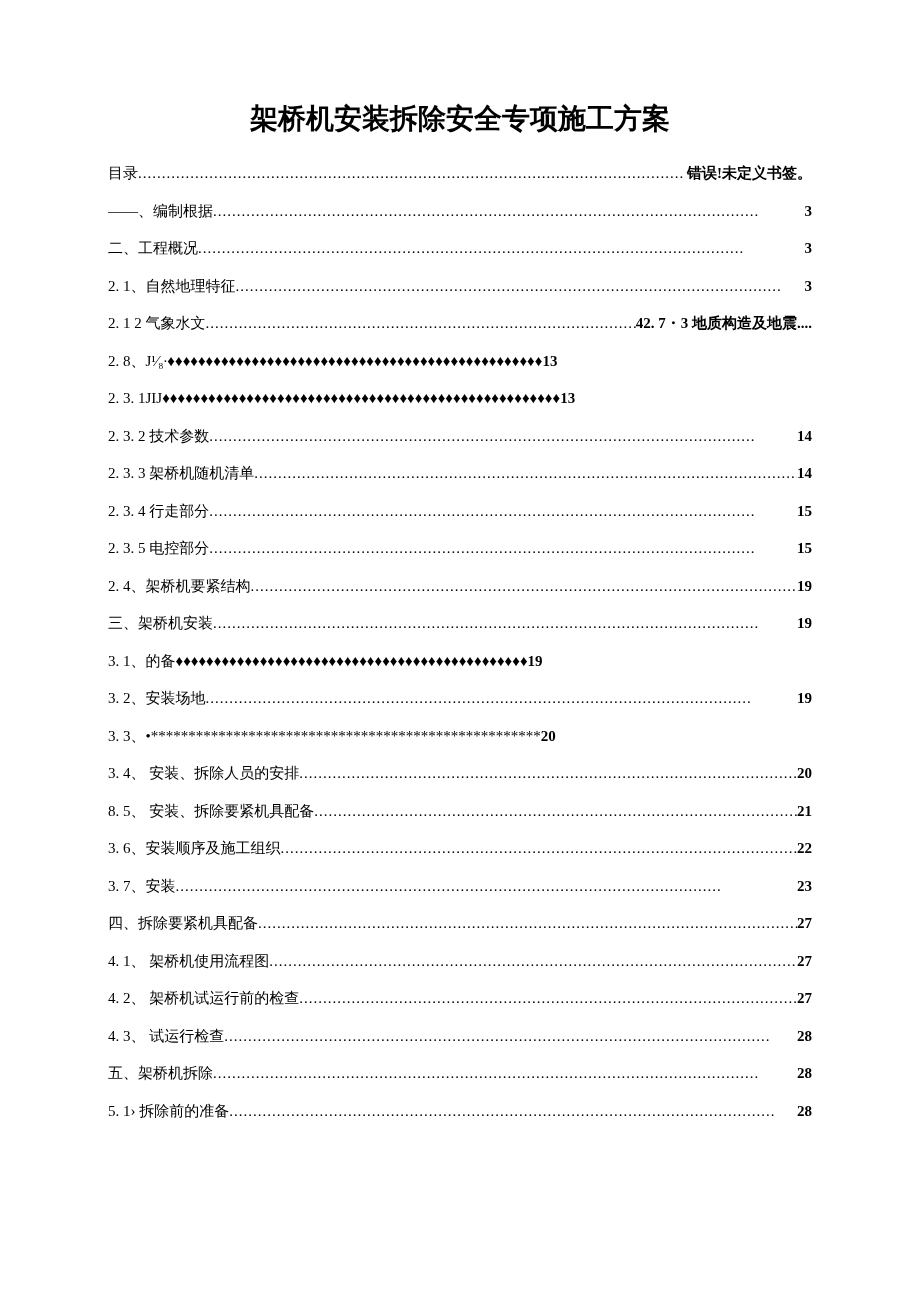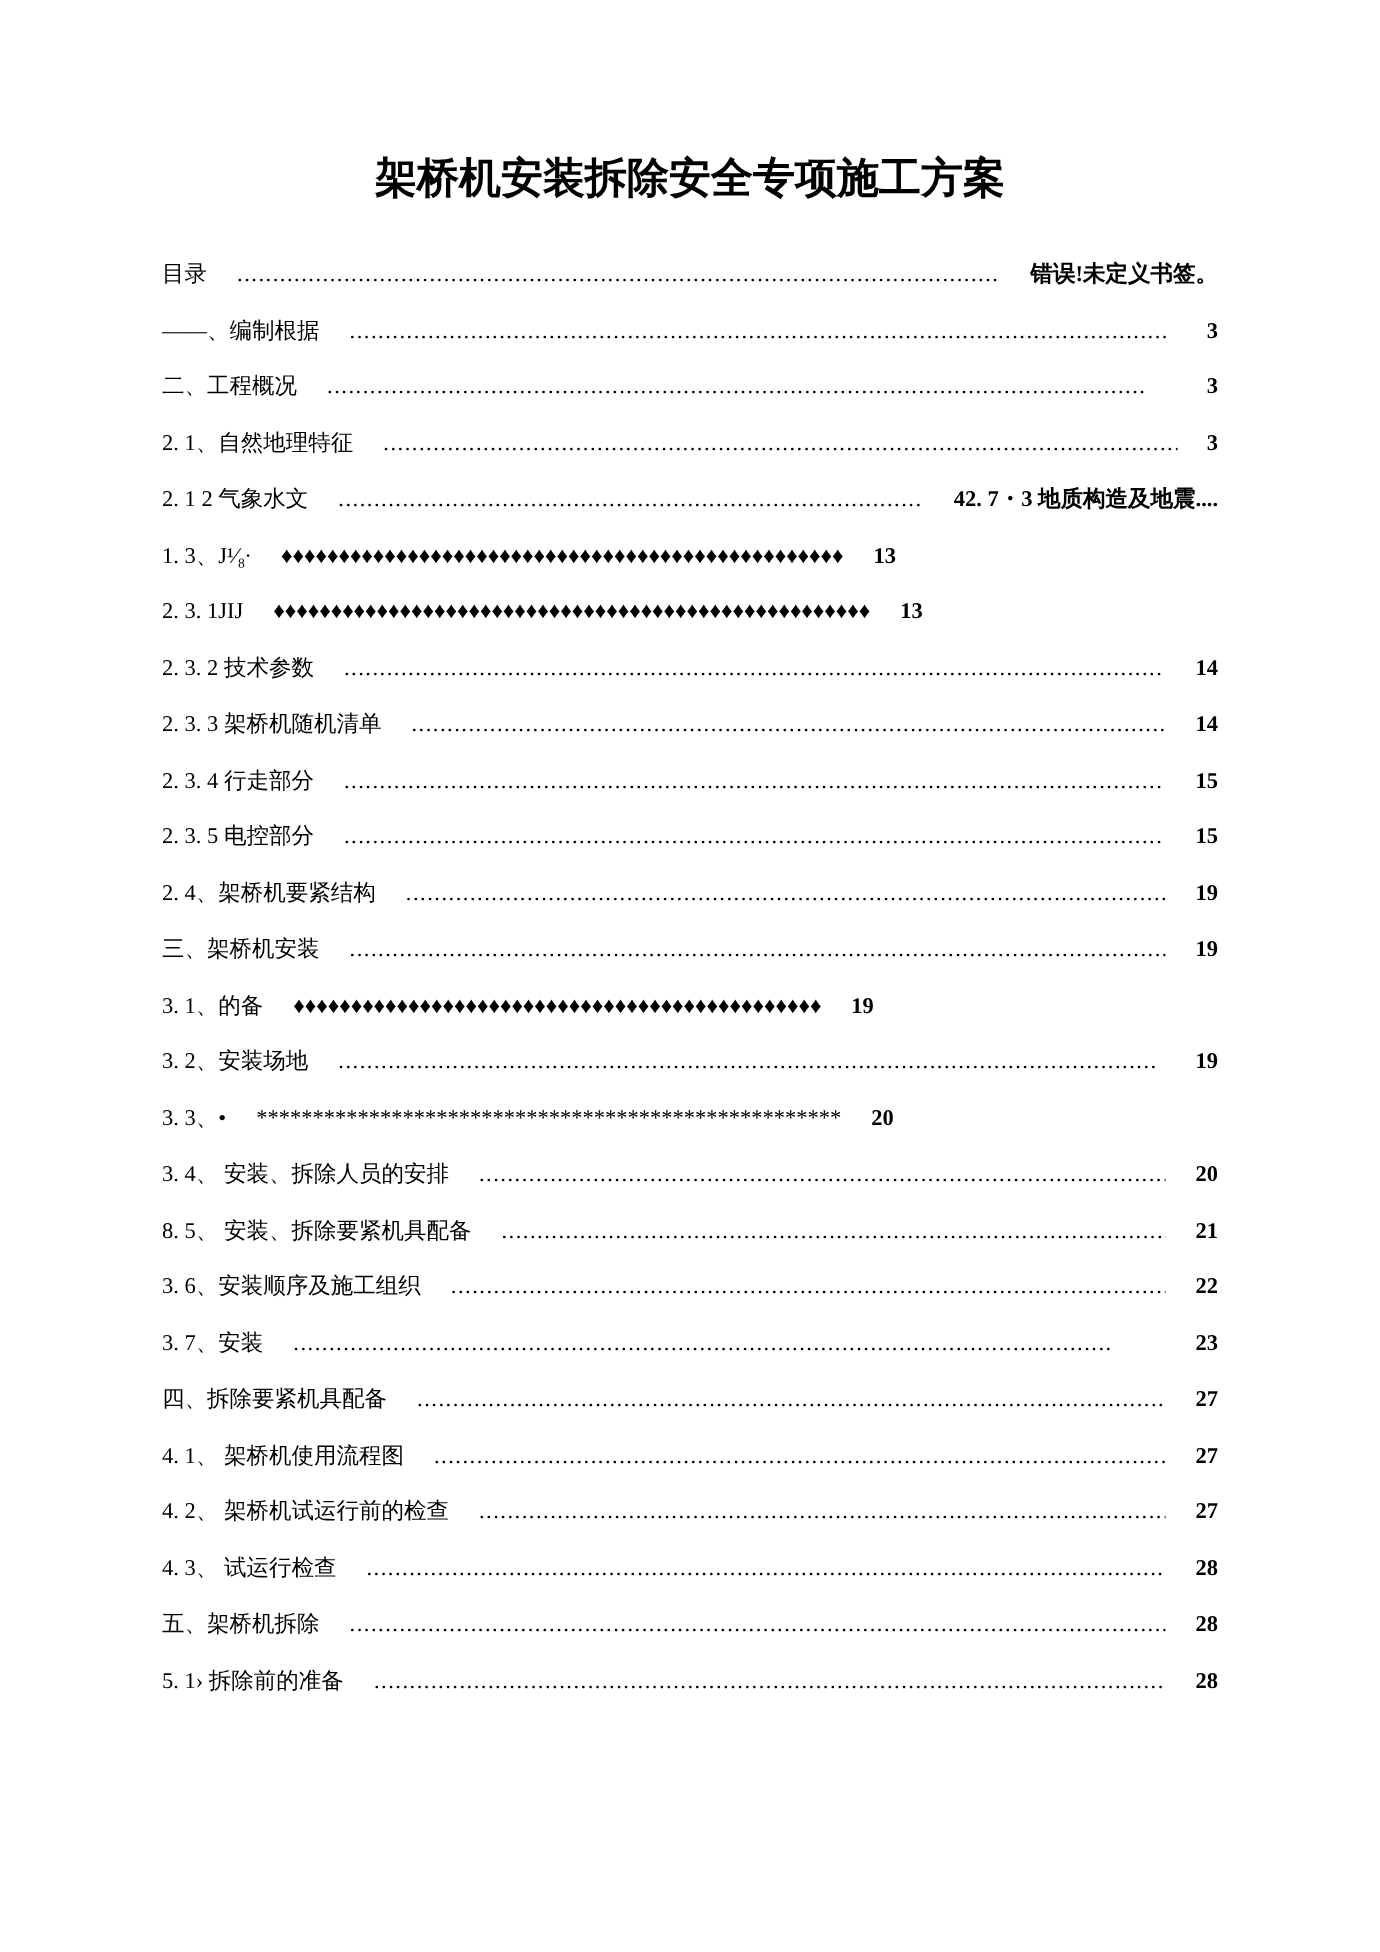--- a/index.html
+++ b/index.html
@@ -9,30 +9,29 @@
       width: 920px;
       min-height: 1301px;
       padding: 100px 108px 60px 108px;
       color: #000;
     }
     .title {
       text-align: center;
       font-size: 28px;
       font-weight: bold;
       font-family: 'SimHei', 'Microsoft YaHei', sans-serif;
-      margin-bottom: 27px;
+      margin-bottom: 17px;
     }
     .toc-line {
       font-size: 15px;
       line-height: 2.5;
       white-space: nowrap;
       overflow: hidden;
       display: flex;
       align-items: baseline;
-      gap: 20px;
     }
     .toc-label {
       flex-shrink: 0;
     }
     .toc-dots {
       flex: 1;
       overflow: hidden;
       letter-spacing: 1px;
       position: relative;
       min-width: 0;
@@ -77,21 +76,21 @@
       <span class="toc-label">2. 1、自然地理特征 </span>
       <span class="toc-dots"></span>
       <span class="toc-page">3</span>
     </div>
     <div class="toc-line">
       <span class="toc-label">2. 1 2 气象水文</span>
       <span class="toc-dots"></span>
       <span class="toc-page">42. 7・3 地质构造及地震....</span>
     </div>
     <div class="toc-line">
-      <span class="toc-label">1. 3、J¹⁄₈∙</span>
+      <span class="toc-label">2. 8、J¹⁄₈∙</span>
       <span class="toc-diamonds">♦♦♦♦♦♦♦♦♦♦♦♦♦♦♦♦♦♦♦♦♦♦♦♦♦♦♦♦♦♦♦♦♦♦♦♦♦♦♦♦♦♦♦♦♦♦♦♦♦</span>
       <span class="toc-page">13</span>
     </div>
     <div class="toc-line">
       <span class="toc-label">2. 3. 1JIJ</span>
       <span class="toc-diamonds">♦♦♦♦♦♦♦♦♦♦♦♦♦♦♦♦♦♦♦♦♦♦♦♦♦♦♦♦♦♦♦♦♦♦♦♦♦♦♦♦♦♦♦♦♦♦♦♦♦♦♦♦</span>
       <span class="toc-page">13</span>
     </div>
     <div class="toc-line">
       <span class="toc-label">2. 3. 2 技术参数</span>

